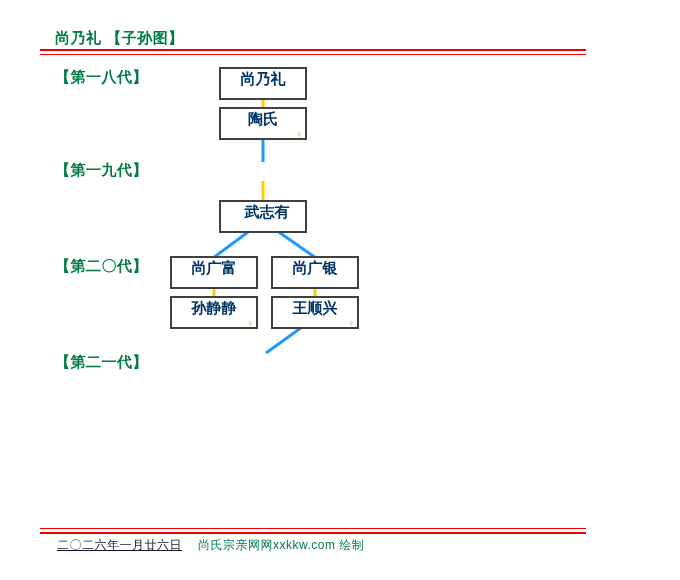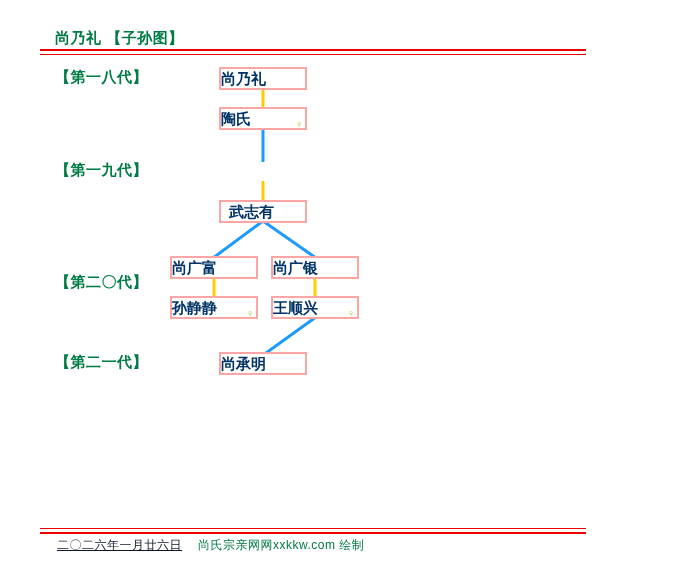--- a/index.html
+++ b/index.html
@@ -7,26 +7,26 @@
     position:relative;width:680px;height:580px;background:#ffffff;
     font-family:"Liberation Sans","DejaVu Sans",sans-serif;overflow:hidden;
   }
   .green-bold{color:#007B43;font-weight:bold;}
   .hdr-left{position:absolute;left:55px;top:29px;font-size:15px;letter-spacing:0.5px;}
   .hdr-right{position:absolute;left:300px;top:29px;width:286px;text-align:right;font-size:15px;letter-spacing:0.5px;}
   .rule{position:absolute;left:40px;width:546px;height:3px;background:transparent;}
   .rule-top{top:49px;border-top:2px solid #ee0000;border-bottom:1px solid #ee0000;}
   .rule-bottom{top:528px;border-top:1px solid #ee0000;border-bottom:2px solid #ee0000;}
   .gen-label{position:absolute;left:55px;font-size:15px;color:#007B43;font-weight:bold;letter-spacing:0.5px;}
-  .gen-18{top:68px;} .gen-19{top:161px;} .gen-20{top:257px;margin-top:16px;} .gen-21{top:353px;}
+  .gen-18{top:68px;} .gen-19{top:161px;} .gen-20{top:257px;} .gen-21{top:353px;}
   .wires{position:absolute;left:0;top:0;pointer-events:none;}
   .pbox{
-    position:absolute;width:88px;height:23px;box-sizing:border-box;
-    border:2px solid #fca5a5;background:#ffffff;color:#003366;
-    font-weight:bold;font-size:15px;line-height:19px;
+    position:absolute;width:88px;height:33px;box-sizing:border-box;
+    border:2px solid #404040;background:#ffffff;color:#003366;
+    font-weight:bold;font-size:15px;line-height:19px;text-align:center;
     white-space:nowrap;cursor:pointer;
   }
   .b-n0{left:219px;top:67px;}  .b-n1{left:219px;top:107px;}
   .b-n2{left:219px;top:160px;} .b-n3{left:219px;top:200px;padding-left:8px;}
   .b-n4{left:170px;top:256px;} .b-n5{left:271px;top:256px;}
   .b-n6{left:170px;top:296px;} .b-n7{left:271px;top:296px;}
   .b-n8{left:219px;top:352px;}
   .marker{
     position:absolute;right:2px;bottom:-2px;font-size:11px;line-height:11px;
     color:#9ACD32;font-weight:bold;
@@ -84,21 +84,18 @@
   <div class="pbox b-n6">
     <span>孙静静</span>
     <span class="marker">♀</span>
   </div>
 
   <div class="pbox b-n7">
     <span>王顺兴</span>
     <span class="marker">♀</span>
   </div>
 
-  <div class="pbox b-n8">
-    <span>尚承明</span>
-  </div>
 
   <div class="rule rule-bottom"></div>
   <div class="footer-date">二〇二六年一月廿六日</div>
   <div class="footer-credit">尚氏宗亲网网xxkkw.com 绘制</div>
 
 </div>
 
 </body></html>

